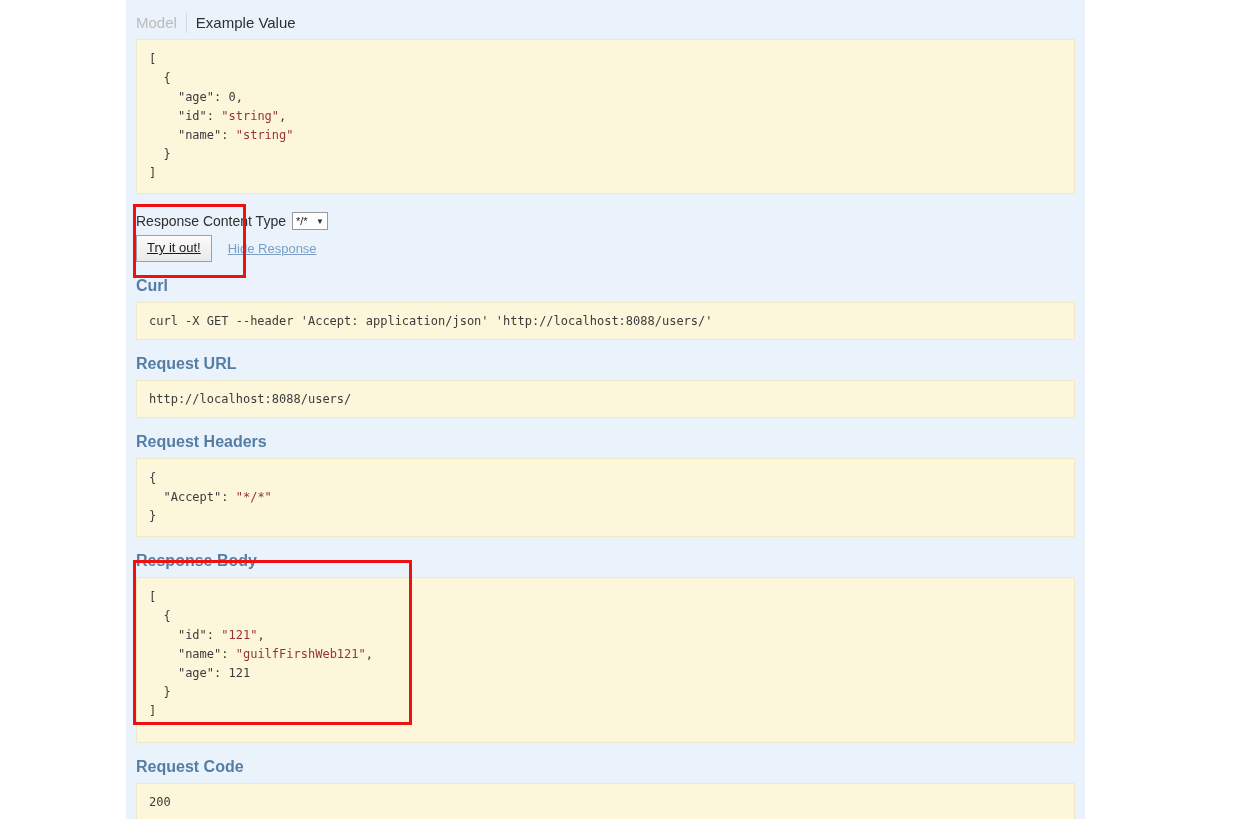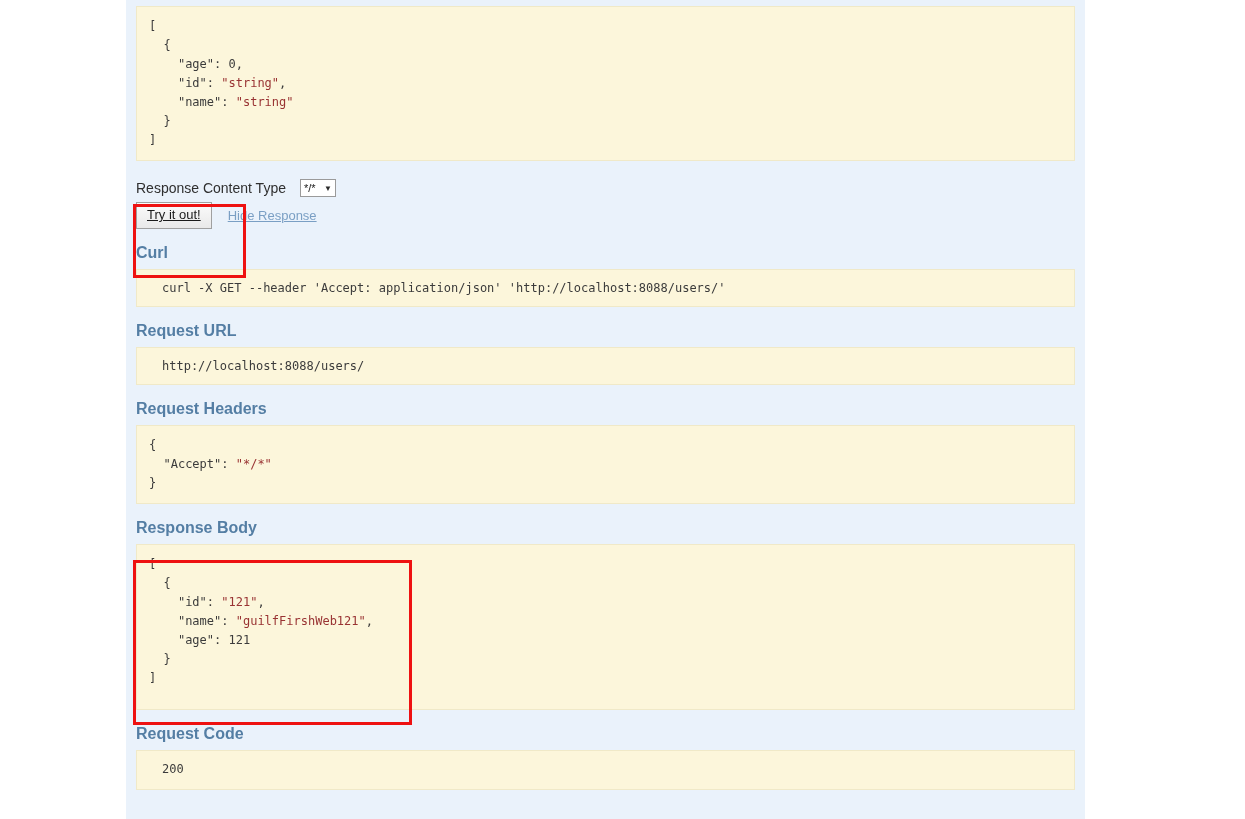--- a/index.html
+++ b/index.html
@@ -61,21 +61,21 @@
     line-height: 19px;
     color: #3b3b3b;
     white-space: pre;
     overflow: hidden;
     box-sizing: border-box;
   }
   .code-block.tall {
     min-height: 152px;
   }
   .code-block.one-line {
-    padding: 9px 25px;
+    padding: 9px 12px;
     line-height: 18px;
   }
 
   .str { color: #993333; }
 
   
   .section-title {
     color: #547ea4;
     font-size: 16px;
     line-height: 20px;
@@ -84,21 +84,20 @@
     font-weight: bold;
   }
 
   
   .resp-ct-row {
     display: flex;
     align-items: center;
     margin: 18px 0 0 10px;
     font-size: 14px;
     color: #2f2f2f;
-    gap: 8px;
   }
   .resp-ct-label {
     font-size: 14px;
     color: #2f2f2f;
     line-height: 18px;
     margin-right: 6px;
     white-space: nowrap;
   }
   .ct-select {
     display: inline-flex;
@@ -157,20 +156,24 @@
 
   .resp-body-wrap { position: relative; }
 </style>
 </head>
 <body>
 
 <div id="page">
 
   <div class="content-panel">
 
+    <div class="tabs">
+      <span class="tab">Model</span>
+      <span class="tab active">Example Value</span>
+    </div>
 
     <div class="code-block tall">[
   {
     <span class="key">"age"</span>: 0,
     <span class="key">"id"</span>: <span class="str">"string"</span>,
     <span class="key">"name"</span>: <span class="str">"string"</span>
   }
 ]</div>
 
     <div class="resp-ct-row">

